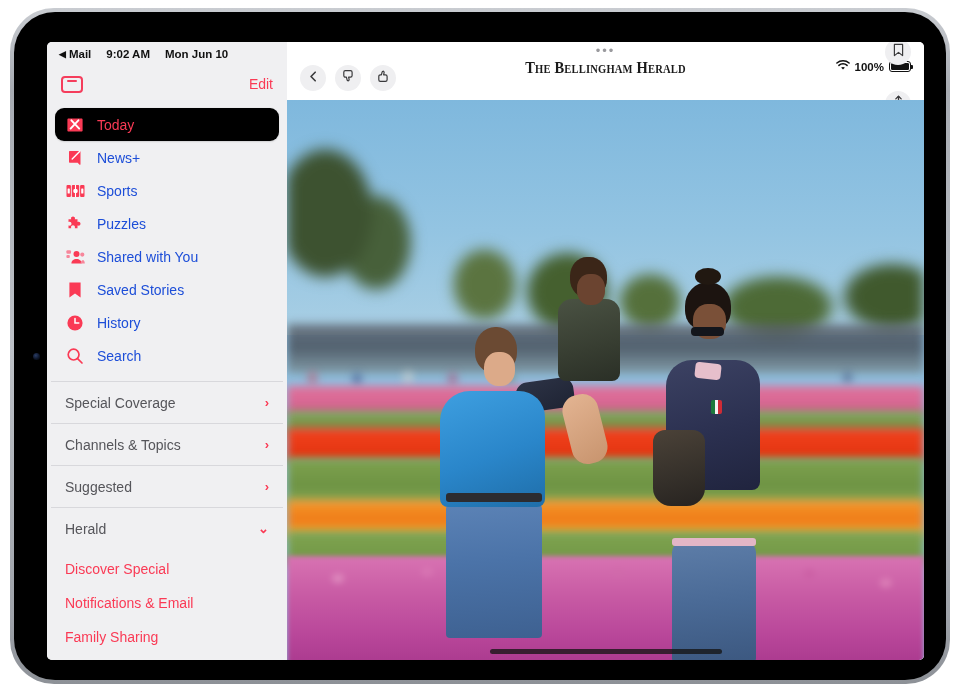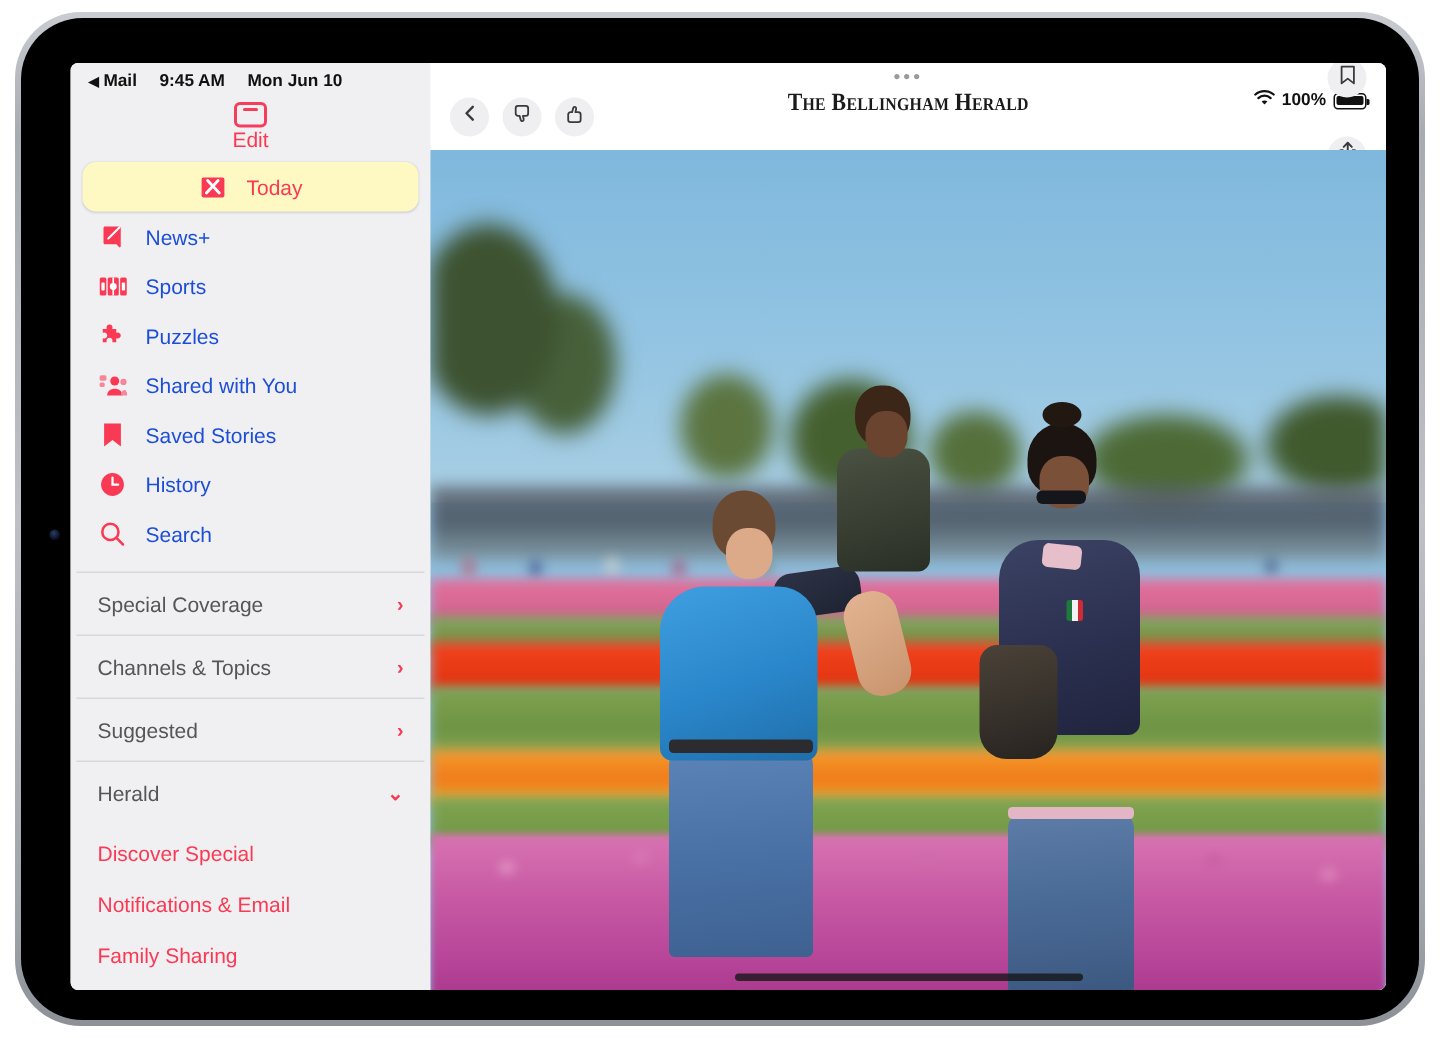--- a/index.html
+++ b/index.html
@@ -50,37 +50,36 @@
     display: flex; align-items: center;
     padding: 3px 0 0 12px;
     font-size: 11.5px; font-weight: 700; color: #111;
     gap: 6px;
   }
   .status-row .back-tri { font-size: 9px; margin-right: -3px; }
   .status-row .sep { width: 3px; }
 
   .sidebar-top {
     height: 44px;
-    display: flex; align-items: center; justify-content: center;
+    display: flex; align-items: center; justify-content: space-between;
     padding: 0 14px 0 14px;
-    flex-direction: column;
   }
   .folio-icon { width: 22px; height: 17px; border: 2px solid #f53d5c; border-radius: 4px; position: relative; }
   .folio-icon::after {
     content: ""; position: absolute; left: 4px; top: 2px; right: 4px; height: 2px;
     background: #f53d5c; border-radius: 1px;
   }
   .edit-btn { color: #fa3a55; font-size: 14px; }
 
   .nav-list { padding: 2px 8px 0 8px; }
   .nav-item {
     height: 33px; display: flex; align-items: center; gap: 12px;
     padding: 0 10px; border-radius: 9px; font-size: 14px; color: #1d4ed8;
   }
-  .nav-item.selected { background: #fef9c3; color: #fa3a55; box-shadow: 0 0.5px 1.5px rgba(0,0,0,.13); justify-content: center; }
+  .nav-item.selected { background: #000000; color: #fa3a55; box-shadow: 0 0.5px 1.5px rgba(0,0,0,.13); }
   .nav-ico { width: 20px; height: 20px; display: flex; align-items: center; justify-content: center; flex: 0 0 20px; }
   .nav-ico svg { display: block; }
 
   .group { margin-top: 9px; padding: 0 4px; }
   .group-row {
     height: 42px; display: flex; align-items: center; justify-content: space-between;
     padding: 0 14px; font-size: 14px; color: #55555a;
     border-top: 0.6px solid #d8d8dc;
   }
   .group-row .chev { color: #fa3a55; font-size: 13px; font-weight: 700; }
@@ -273,21 +272,21 @@
     <div id="camera"></div>
 
     <div id="screen">
 
       <div id="sidebar">
 
         <div class="status-row">
           <span class="back-tri">◀</span>
           <span>Mail</span>
           <span class="sep"></span>
-          <span>9:45 AM</span>
+          <span>9:02 AM</span>
           <span class="sep"></span>
           <span>Mon Jun 10</span>
         </div>
 
         <div class="sidebar-top">
           <div class="folio-icon"></div>
           <div class="edit-btn">Edit</div>
         </div>
 
         <div class="nav-list">

